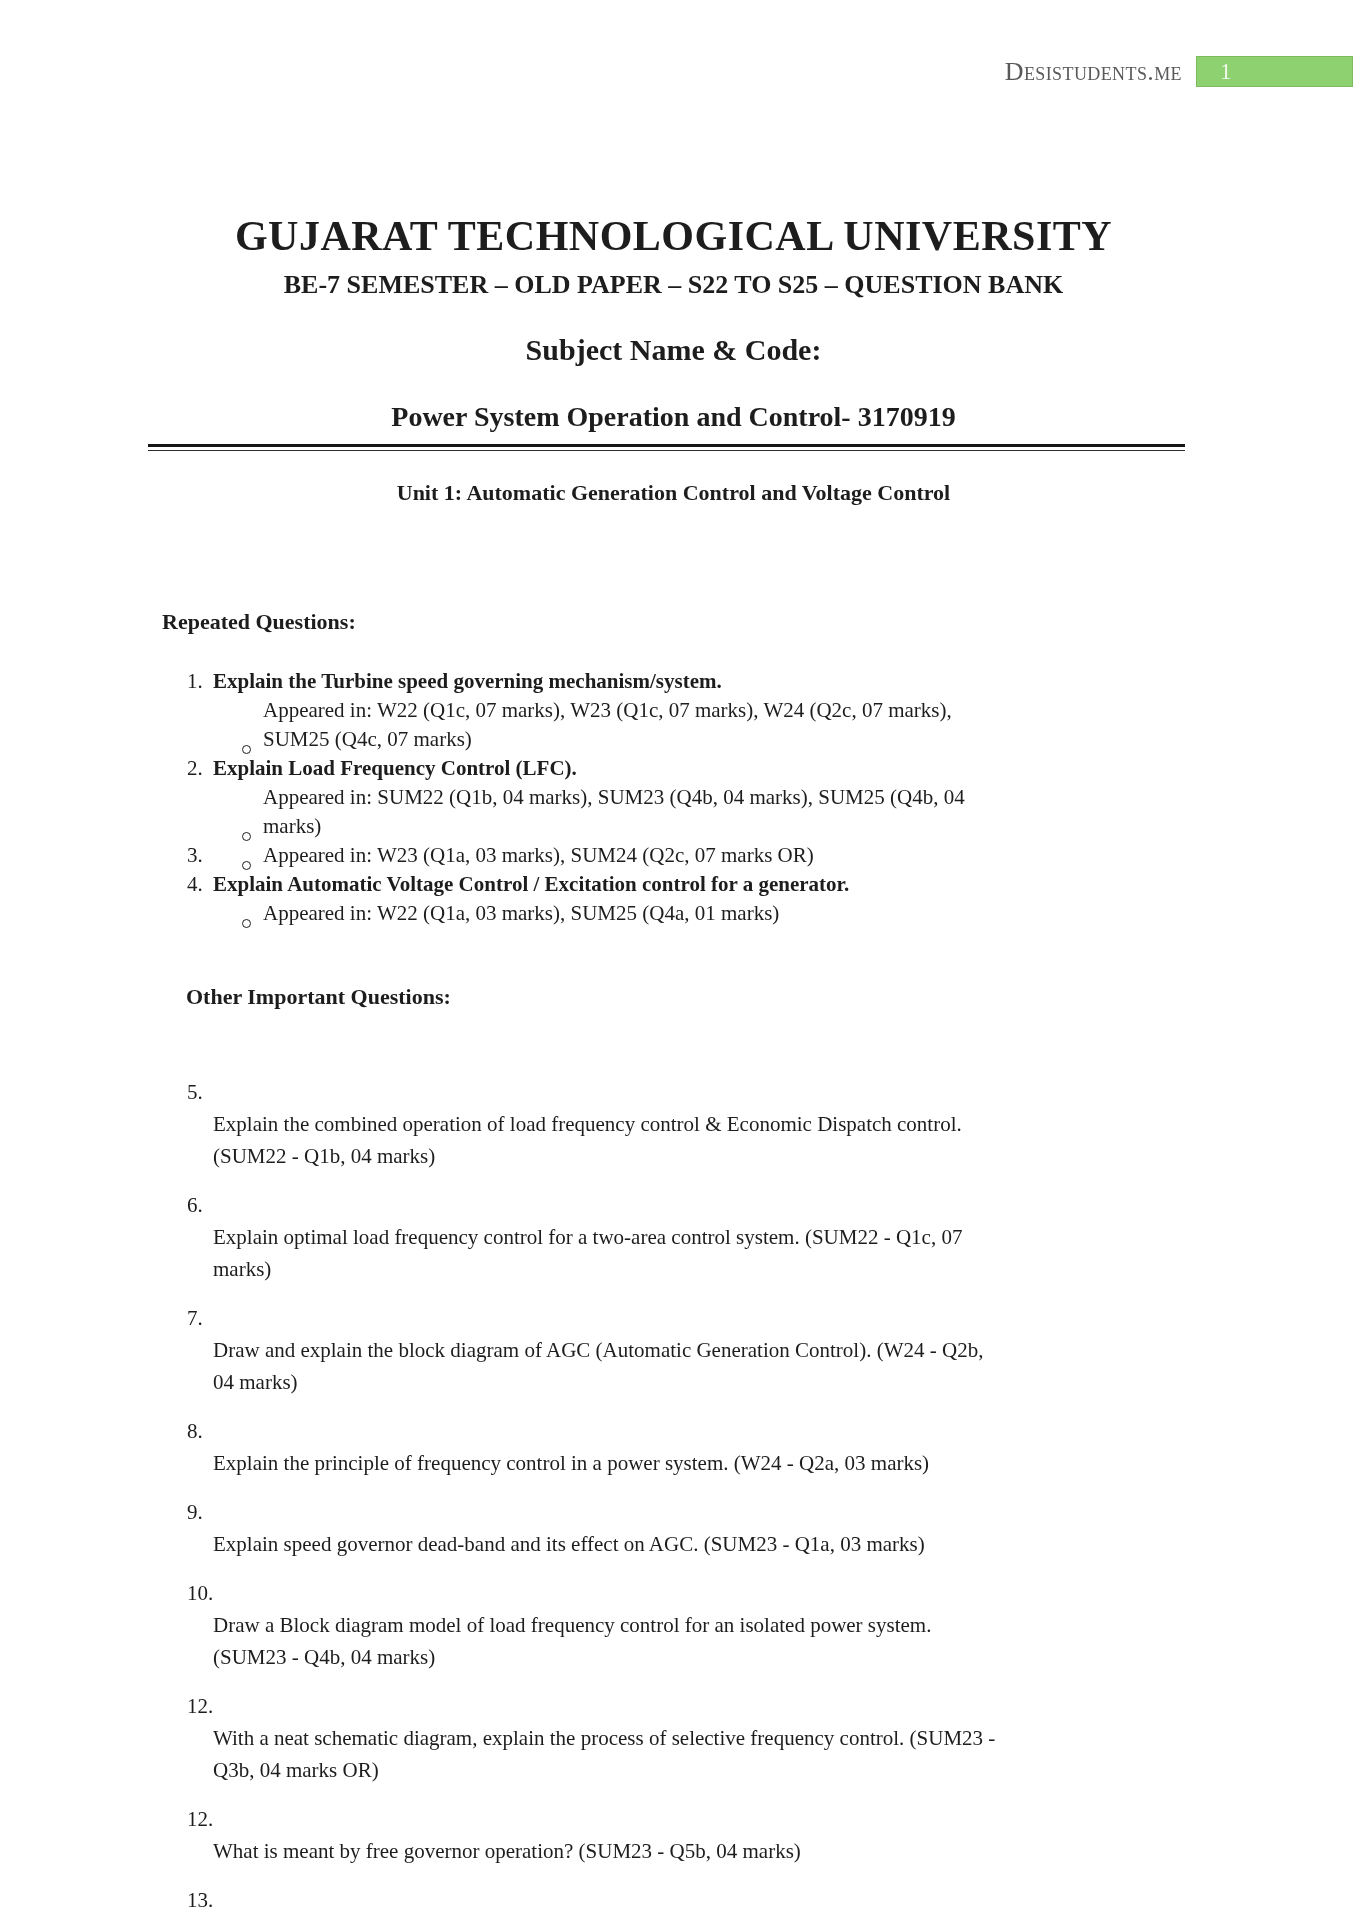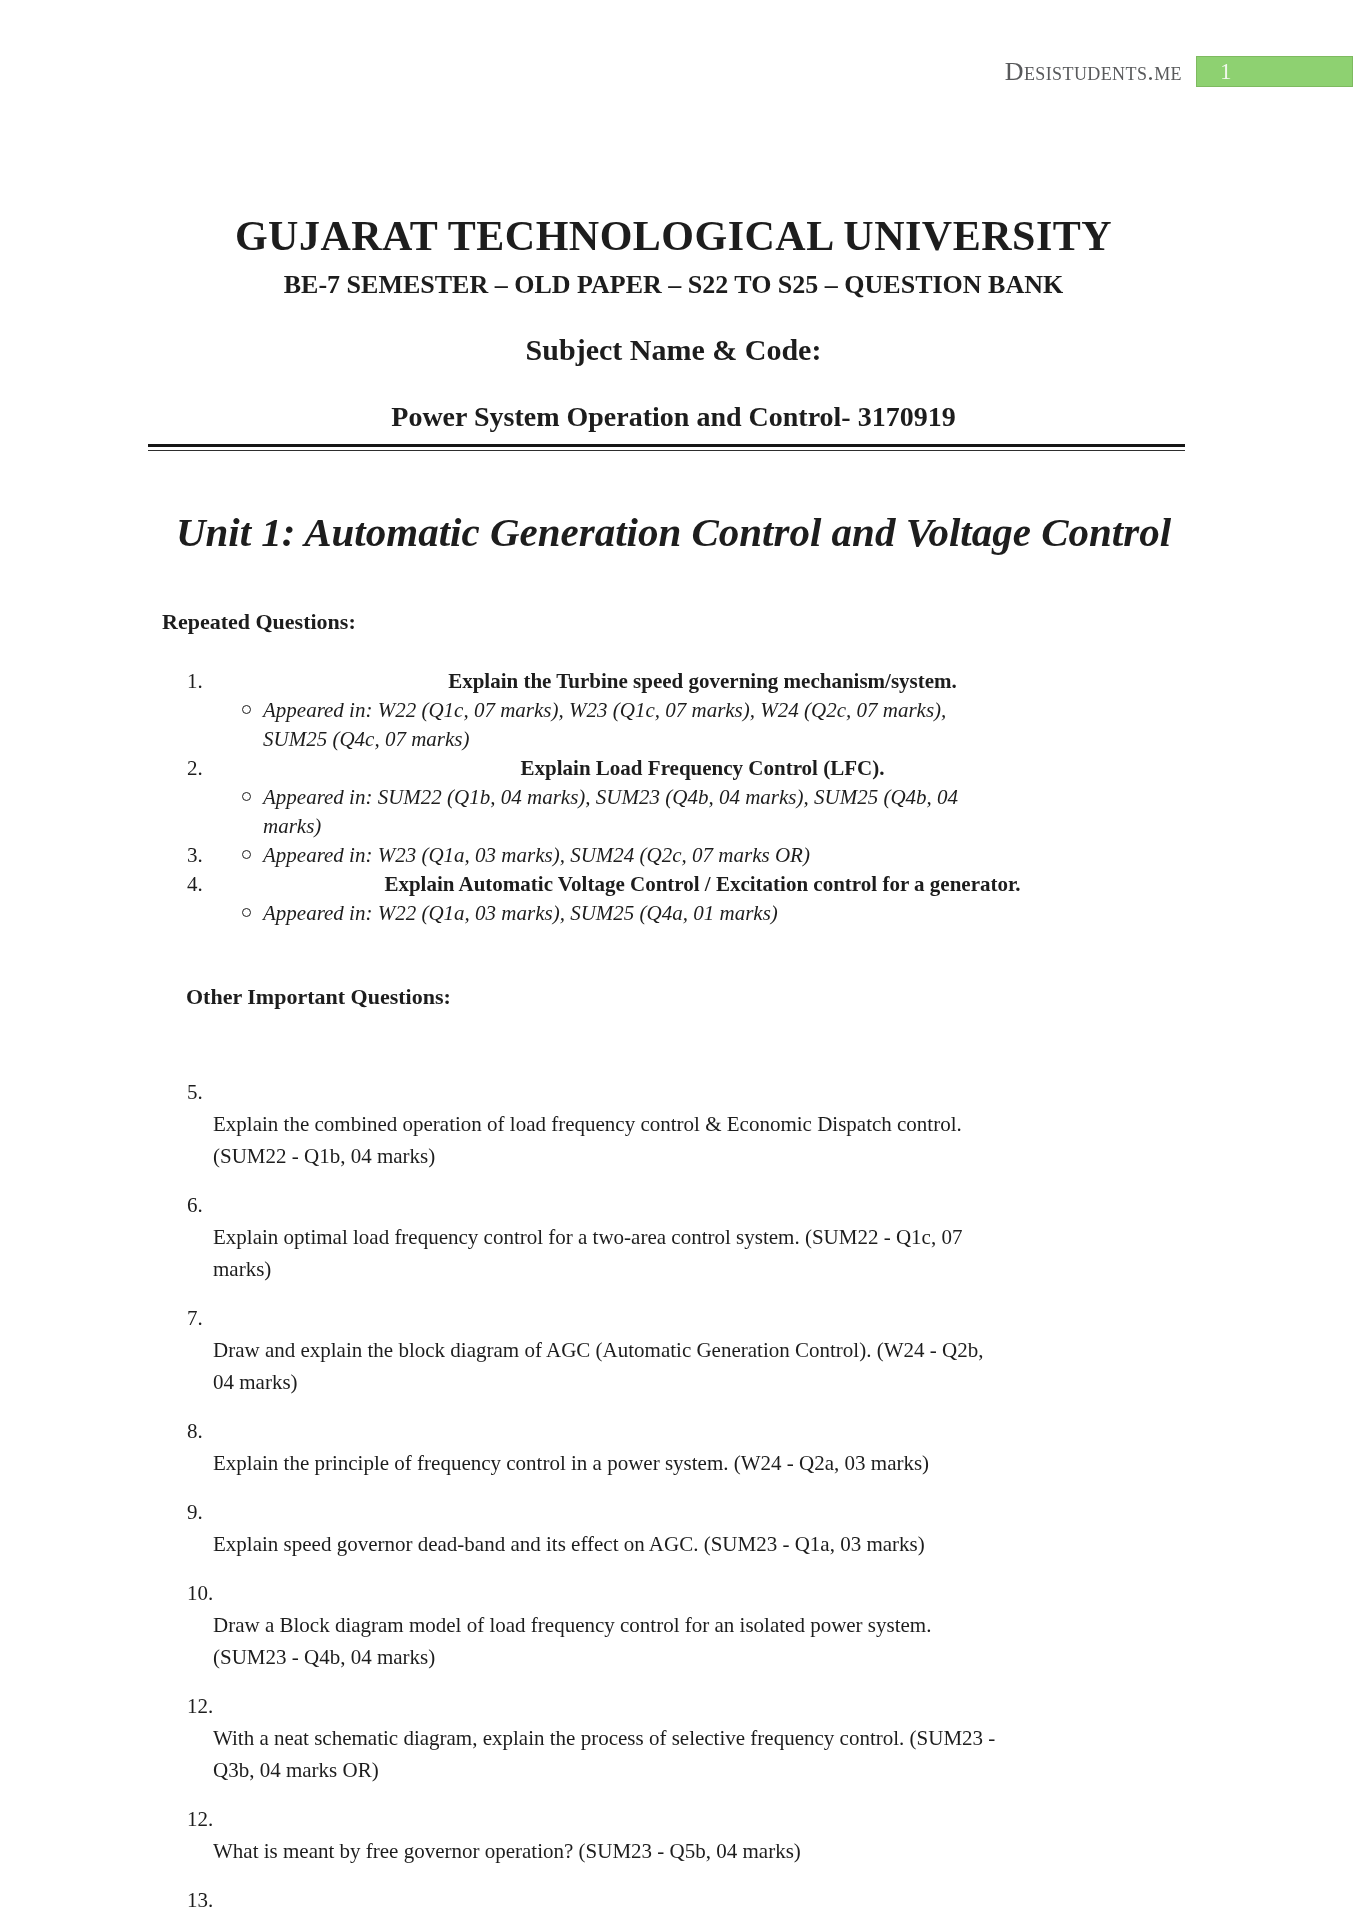--- a/index.html
+++ b/index.html
@@ -44,21 +44,21 @@
   .university   { top:212px; font-size:42px; letter-spacing:.5px; }
   .banner       { top:270px; font-size:26px; }
   .subject-label{ top:333px; font-size:30px; }
   .subject-name { top:401px; font-size:28px; }
   .subject-rule {
     position:absolute; top:444px; left:148px; width:1037px;
     height:3px;
     border-top:3px solid #161616;
     border-bottom:1px solid #2e2e2e;
   }
-  .unit-title   { top:508px; font-size:41px;font-style:italic; }
+  .unit-title   { top:480px; font-size:22px; }
 
   
   .sec-heading {
     position:absolute; left:162px;
     font-size:22px; font-weight:bold;
   }
   .h-repeated { top:609px; }
   .h-other    { top:984px;margin-left:24px; }
 
   
@@ -66,22 +66,22 @@
     position:absolute; left:187px; width:1005px;
     font-size:21px;
   }
   .list-repeated { top:667px; line-height:29px; }
   .list-other    { top:1076px; line-height:32px; }
 
   .q-item, .o-item { display:flex; align-items:flex-start; }
   .o-item { margin-bottom:17px; }
   .q-num  { flex:none; width:26px; }
   .q-body { flex:1; min-width:0; }
-  .q-question { font-weight:bold;text-align:center; }
-  .q-sub { display:flex; align-items:flex-start; margin-left:29px;font-style:italic; }
+  .q-question { font-weight:bold; }
+  .q-sub { display:flex; align-items:flex-end; margin-left:29px; }
   .sub-marker {
     flex:none; width:9px; height:9px;
     border:1.5px solid #1d1d1d; border-radius:50%;
     box-sizing:border-box;
     margin-top:9px; margin-right:12px;
   }
   .pre-wrap { white-space:pre-line; }
   .o-text { flex:1; min-width:0; }
   .q-prefix { font-weight:bold; }
   .q-prefix:not(:empty) { margin-right:.42em; }

